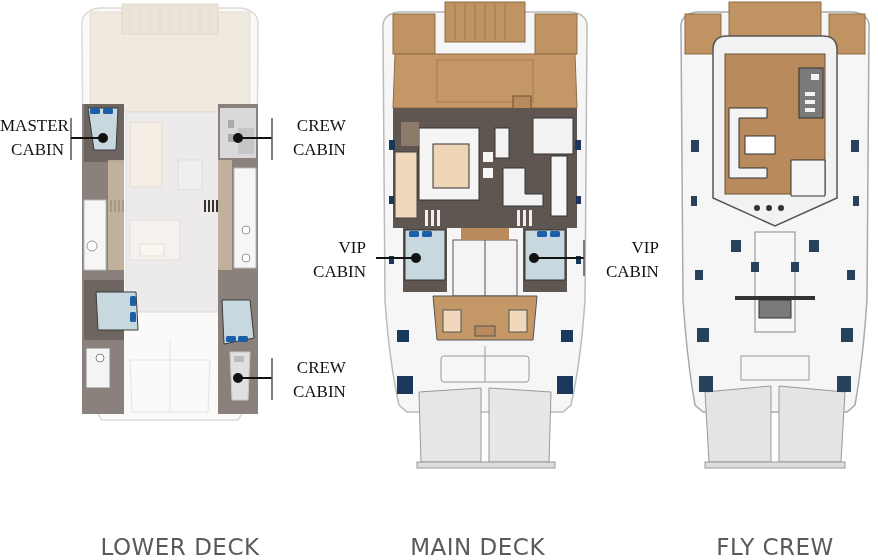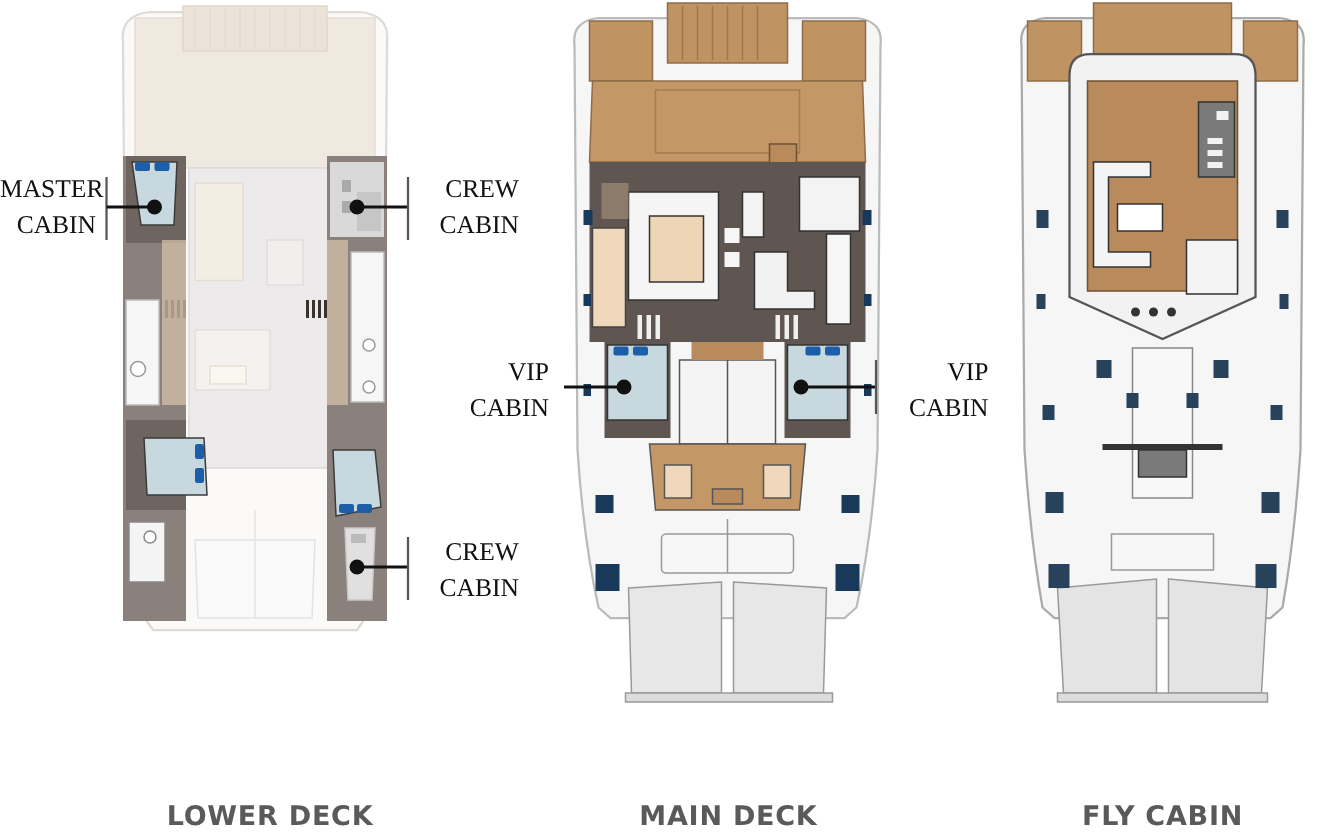--- a/index.html
+++ b/index.html
@@ -1,21 +1,21 @@
 <!DOCTYPE html>
 <html><head>
 <meta charset="utf-8">
 <style>
   html, body { margin: 0; padding: 0; background: #ffffff; }
   body { width: 878px; height: 560px; position: relative; overflow: hidden;
          font-family: "Liberation Sans", sans-serif; }
   .deck { position: absolute; top: 0; }
   .deck svg { display: block; }
   .deck-title { position: absolute; top: 534px; font-family: "DejaVu Sans", sans-serif;
-                font-weight: 700; font-size: 18px; color: #5a5a5a; letter-spacing: 0.5px;
+                font-weight: 400; font-size: 23px; color: #5a5a5a; letter-spacing: 0.5px;
                 white-space: nowrap; text-align: center; }
   .callout { position: absolute; font-family: Liberation Serif, serif; font-size: 17px;
              line-height: 24px; color: #111; white-space: nowrap; }
   .callout span { display: block; }
   .callout.right-align { text-align: right; }
   .callout.left-align { text-align: right; }
   .leader { position: absolute; }
 </style>
 </head>
 <body>
@@ -278,13 +278,13 @@
   <span>CABIN</span>
 </div>
 <svg class="leader" style="left:528px; top:238px;" width="60" height="40">
   <circle cx="6" cy="20" r="5" fill="#111"></circle>
   <line x1="6" y1="20" x2="56" y2="20" stroke="#111" stroke-width="2"></line>
   <line x1="56" y1="2" x2="56" y2="38" stroke="#555" stroke-width="1.5"></line>
 </svg>
 
 <div class="deck-title" style="left:90px; width:180px;">LOWER DECK</div>
 <div class="deck-title" style="left:375px; width:170px;text-align:right;">MAIN DECK</div>
-<div class="deck-title" style="left:700px; width:150px;">FLY CABIN</div>
+<div class="deck-title" style="left:700px; width:150px;">FLY CREW</div>
 
 </body></html>

